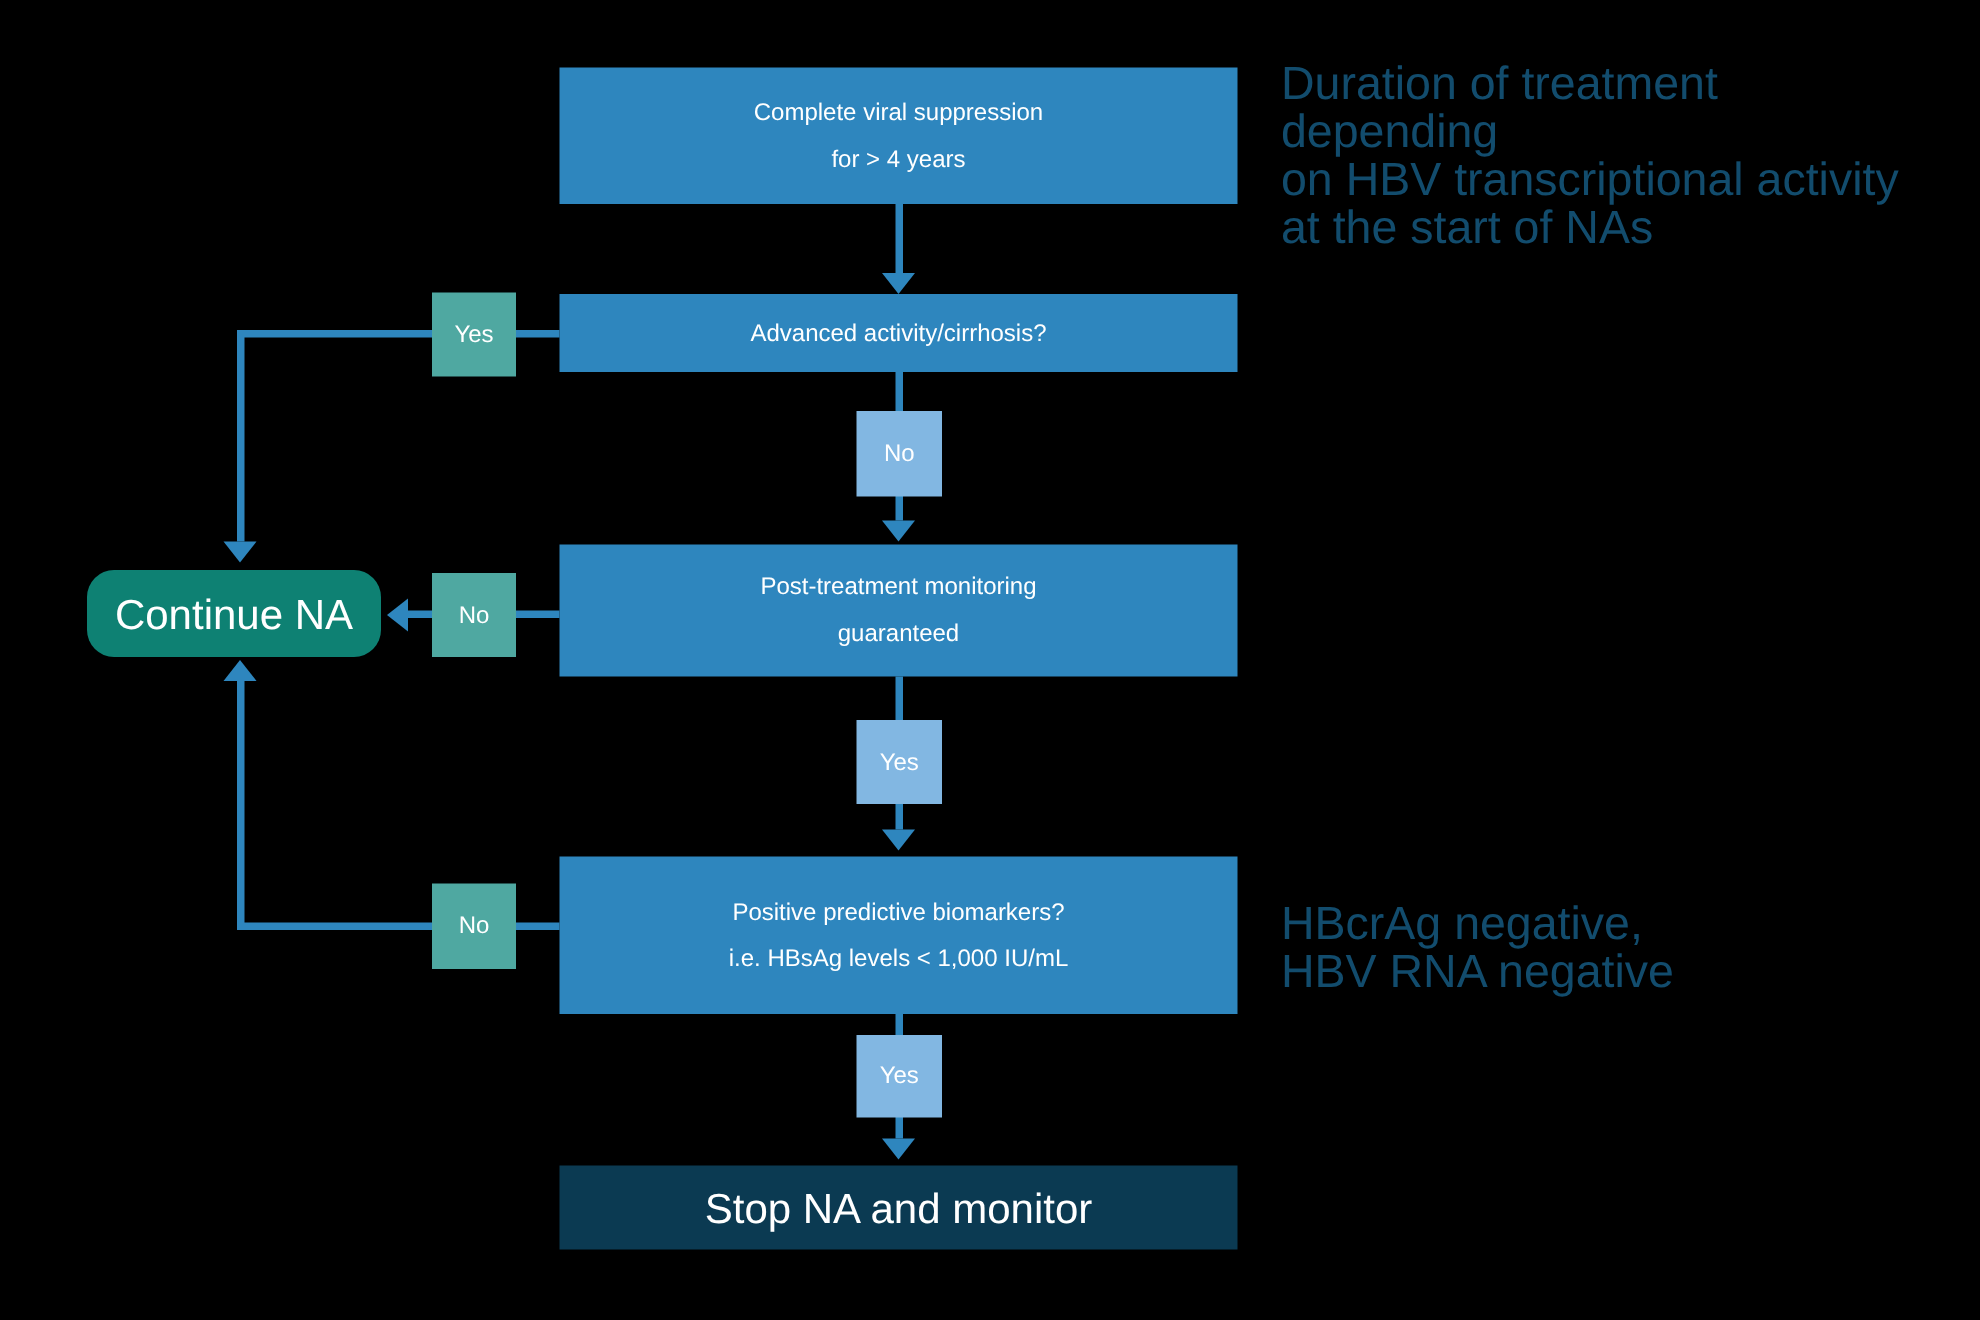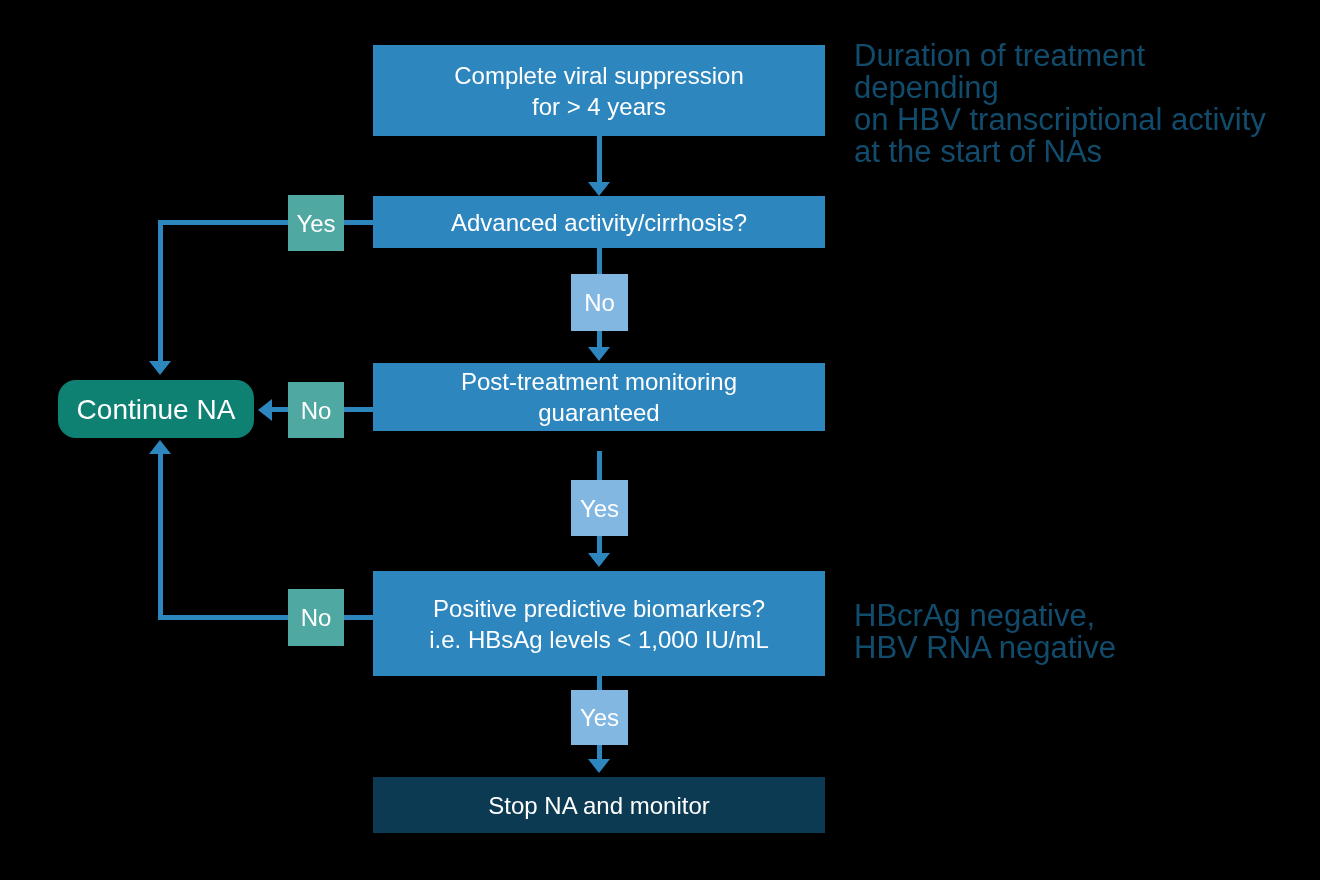--- a/index.html
+++ b/index.html
@@ -11,29 +11,29 @@
     font-family: "Liberation Sans", sans-serif;
     overflow: hidden;
   }
   .node {
     position: absolute;
     display: flex;
     align-items: center;
     justify-content: center;
     text-align: center;
     color: var(--box-text, #fff);
-    font-size: 24px;
+    font-size: 16px;
     line-height: 31px;
     white-space: pre-line;
   }
   .blue      { background: var(--box-blue); }
   .lightblue { background: var(--box-light-blue); }
   .teal      { background: var(--box-teal); }
   .darkteal  { background: var(--box-dark-teal); font-size: 28px; border-radius: 18px; }
-  .navy      { background: var(--box-navy); font-size: 24px; }
+  .navy      { background: var(--box-navy); font-size: 28px; }
   .line {
     position: absolute;
     background: var(--line-blue);
   }
   .arrow {
     position: absolute;
     width: 0; height: 0;
     border-style: solid;
     border-color: transparent;
   }
@@ -51,21 +51,21 @@
 </head>
 <body>
 
 <div id="canvas">
 
   <div class="node blue" style="left:373px; top:45px; width:452px; height:91px;">Complete viral suppression
 for &gt; 4 years</div>
 
   <div class="node blue" style="left:373px; top:196px; width:452px; height:52px;">Advanced activity/cirrhosis?</div>
 
-  <div class="node blue" style="left:373px; top:363px; width:452px; height:68px;">Post-treatment monitoring
+  <div class="node blue" style="left:373px; top:363px; width:452px; height:88px;">Post-treatment monitoring
 guaranteed</div>
 
   <div class="node blue" style="left:373px; top:571px; width:452px; height:105px;">Positive predictive biomarkers?
 i.e. HBsAg levels &lt; 1,000 IU/mL</div>
 
   <div class="node navy" style="left:373px; top:777px; width:452px; height:56px;">Stop NA and monitor</div>
 
   <div class="node darkteal" style="left:58px; top:380px; width:196px; height:58px;">Continue NA</div>
 
   <div class="line" style="left:597px; top:136px; width:5px; height:46px;"></div>

